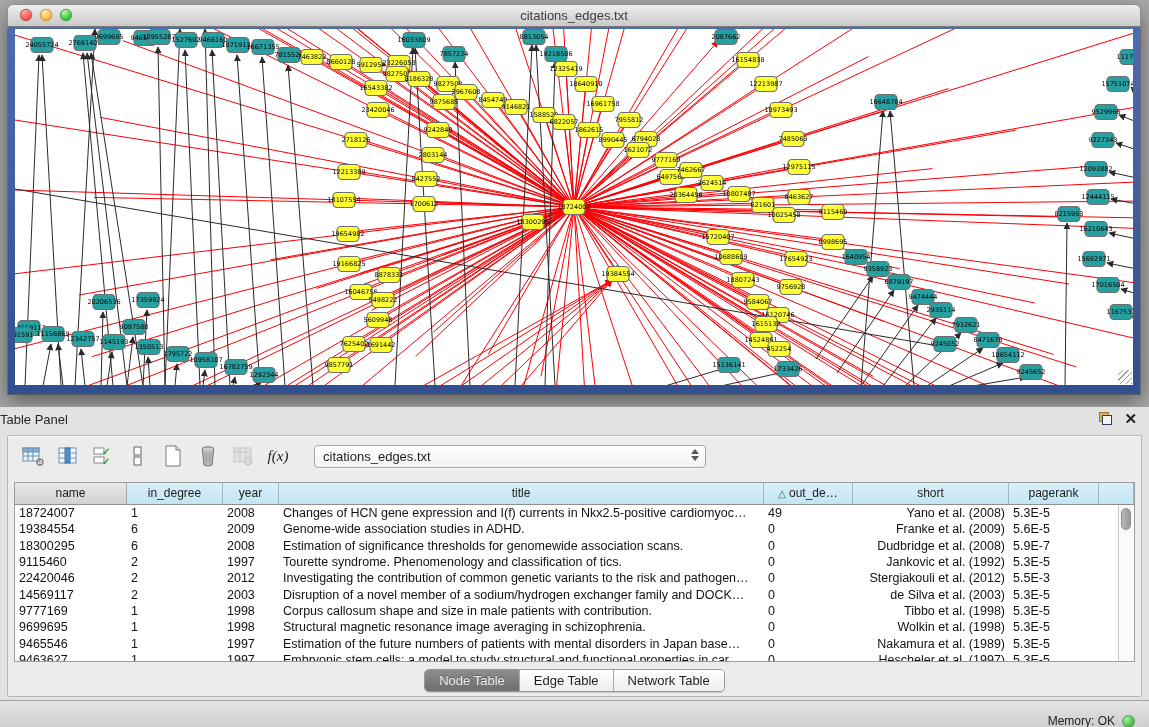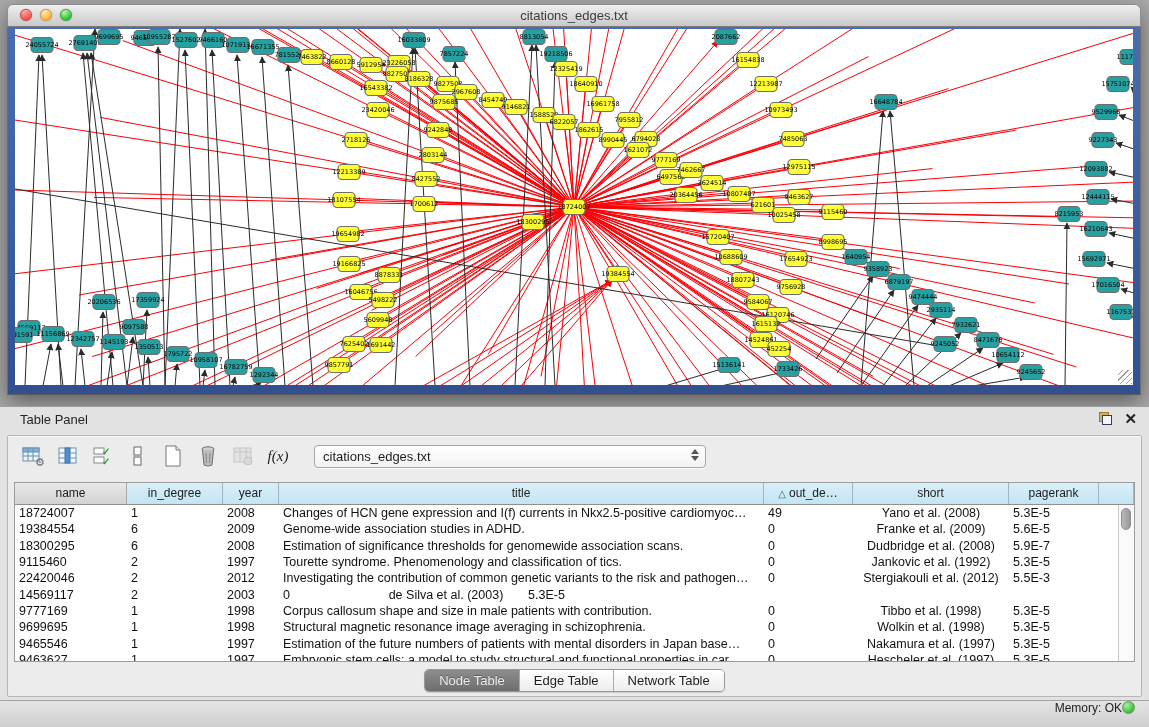--- a/index.html
+++ b/index.html
@@ -12,21 +12,21 @@
   .tl.red{background:radial-gradient(circle at 35% 30%,#ff9a96,#f95a52 60%,#d63e36);border:1px solid #c34640;box-sizing:border-box;}
   .tl.yel{background:radial-gradient(circle at 35% 30%,#ffe9a8,#fdbc40 60%,#e09c1f);border:1px solid #cfa03c;box-sizing:border-box;}
   .tl.grn{background:radial-gradient(circle at 35% 30%,#b9f0a8,#37c83c 60%,#1fa428);border:1px solid #3ca43c;box-sizing:border-box;}
   .wtitle{text-align:center;font-size:13px;line-height:21px;color:#3c3c3c;}
   .gframe{height:368px;background:linear-gradient(#4a6cb0,#32508f);border-left:1px solid #6d6d6d;border-right:1px solid #6d6d6d;border-bottom:1px solid #5a5a5a;padding:2px 7px 9px 7px;box-sizing:border-box;}
   .gcanvas{position:relative;width:100%;height:100%;background:#fff;overflow:hidden;}
   .gcanvas svg{position:absolute;left:0;top:0;}
   .grip{position:absolute;right:1px;bottom:1px;width:14px;height:14px;background:repeating-linear-gradient(135deg,transparent 0 3px,#9a9a9a 3px 4px);}
   
   .tpanel{position:absolute;left:0;top:406px;width:1149px;height:294px;background:#e2e2e2;border-top:1px solid #9c9c9c;}
-  .tpanel-head{height:26px;line-height:26px;font-size:13px;color:#262626;padding:0 20px;position:relative;}
+  .tpanel-head{height:26px;line-height:26px;font-size:13px;color:#262626;padding:0 0;position:relative;}
   .panel-ctls{position:absolute;right:12px;top:5px;display:flex;gap:12px;align-items:center;}
   .float-ic{position:relative;width:13px;height:13px;display:inline-block;}
   .float-ic .sq1{position:absolute;left:0;top:0;width:8px;height:8px;border:1px solid #9a7b2f;background:#cdb36a;}
   .float-ic .sq2{position:absolute;right:0;bottom:0;width:8px;height:8px;border:1px solid #30405c;background:#f4f4f4;}
   .close-ic{font-size:15px;font-weight:bold;color:#222;line-height:13px;cursor:default;}
   .tpanel-body{position:absolute;left:7px;top:28px;right:7px;bottom:4px;background:#ececec;border:1px solid #b6b6b6;border-radius:2px;box-shadow:inset 0 1px 0 #fafafa;}
   .toolbar{height:40px;display:flex;align-items:center;gap:9px;padding:0 12px;}
   .tbico{width:26px;height:26px;display:flex;align-items:center;justify-content:center;border-radius:3px;}
   .tbico svg{display:block;}
   .fx{font-family:"Liberation Serif",serif;font-style:italic;font-size:15px;color:#222;}
@@ -37,32 +37,32 @@
   
   .tablewrap{position:absolute;left:6px;right:6px;top:46px;bottom:34px;background:#fff;border:1px solid #9d9d9d;display:flex;flex-direction:column;overflow:hidden;}
   .thead{display:flex;height:21px;flex:0 0 21px;border-bottom:1px solid #8f8f8f;background:#14532d;}
   .th{font-size:12px;color:#1c1c1c;text-align:center;line-height:21px;border-right:1px solid #9db6c0;box-sizing:border-box;background:linear-gradient(#d9f0fa,#c3e4f2);overflow:hidden;white-space:nowrap;}
   .th.gray{background:linear-gradient(#e8e8e8,#d2d2d2);border-right:1px solid #a8a8a8;}
   .th .sorttri{font-size:10px;color:#2a6b86;margin-right:3px;}
   .tbodyzone{display:flex;flex:1;min-height:0;}
   .tbody{flex:1;overflow:hidden;}
   .tr{display:flex;height:16.3px;align-items:center;}
   .td{font-size:12.5px;color:#111;white-space:nowrap;overflow:hidden;box-sizing:border-box;padding:0 4px;}
-  .td.center{text-align:center;}
+  .td.center{text-align:right;}
   .vscroll{flex:0 0 15px;background:#fafafa;border-left:1px solid #c9c9c9;position:relative;}
   .vscroll .thumb{position:absolute;left:2px;top:3px;width:10px;height:22px;border-radius:6px;background:linear-gradient(90deg,#b9b9b9,#989898);border:1px solid #8e8e8e;box-sizing:border-box;}
   
   .tabsrow{position:absolute;left:0;right:0;bottom:5px;height:22px;display:flex;justify-content:center;}
   .seg{display:flex;height:21px;border:1px solid #979797;border-radius:5px;overflow:hidden;background:#fff;box-shadow:0 1px 1px rgba(0,0,0,.15);}
   .seg .segbtn{font-size:13px;line-height:21px;padding:0 14px;color:#1e1e1e;background:linear-gradient(#ffffff,#ededed);border-right:1px solid #a9a9a9;cursor:default;}
   .seg .segbtn:last-child{border-right:none;}
   .seg .segbtn.active{background:linear-gradient(#8d8d8d,#6e6e6e);color:#efefef;text-shadow:0 -1px 0 rgba(0,0,0,.3);}
   
   .statusbar{position:absolute;left:0;bottom:0;width:100%;height:27px;background:linear-gradient(#e4e4e4,#cfcfcf);border-top:1px solid #a3a3a3;box-sizing:border-box;}
-  .memwrap{position:absolute;right:14px;top:0;height:27px;display:flex;align-items:flex-start;font-size:12px;color:#222;}
+  .memwrap{position:absolute;right:14px;top:0;height:27px;display:flex;align-items:flex-end;gap:7px;font-size:12px;color:#222;}
   .memdot{width:13px;height:13px;border-radius:50%;background:radial-gradient(circle at 35% 30%,#a8f0a0,#46c846 60%,#2f9e2f);border:1px solid #6f8f6f;box-sizing:border-box;}
   .node-label{font-family:"DejaVu Sans",sans-serif;font-size:6.5px;fill:#000;text-anchor:middle;}
 </style>
 </head>
 <body>
 
 <div class="gwin">
   <div class="titlebar">
     <div class="lights">
       <span class="tl red"></span>
@@ -934,20 +934,21 @@
               <div class="td" style="width: 56px;">2012</div>
               <div class="td" style="width: 485px;">Investigating the contribution of common genetic variants to the risk and pathogen…</div>
               <div class="td" style="width: 89px;">0</div>
               <div class="td center" style="width: 156px;">Stergiakouli et al. (2012)</div>
               <div class="td" style="width: 90px;">5.5E-3</div>
             </div>
             <div class="tr">
               <div class="td" style="width: 112px;">14569117</div>
               <div class="td" style="width: 96px;">2</div>
               <div class="td" style="width: 56px;">2003</div>
+              <div class="td" style="width: 485px;">Disruption of a novel member of a sodium/hydrogen exchanger family and DOCK…</div>
               <div class="td" style="width: 89px;">0</div>
               <div class="td center" style="width: 156px;">de Silva et al. (2003)</div>
               <div class="td" style="width: 90px;">5.3E-5</div>
             </div>
             <div class="tr">
               <div class="td" style="width: 112px;">9777169</div>
               <div class="td" style="width: 96px;">1</div>
               <div class="td" style="width: 56px;">1998</div>
               <div class="td" style="width: 485px;">Corpus callosum shape and size in male patients with contribution.</div>
               <div class="td" style="width: 89px;">0</div>
@@ -962,21 +963,21 @@
               <div class="td" style="width: 89px;">0</div>
               <div class="td center" style="width: 156px;">Wolkin et al. (1998)</div>
               <div class="td" style="width: 90px;">5.3E-5</div>
             </div>
             <div class="tr">
               <div class="td" style="width: 112px;">9465546</div>
               <div class="td" style="width: 96px;">1</div>
               <div class="td" style="width: 56px;">1997</div>
               <div class="td" style="width: 485px;">Estimation of the future numbers of patients with mental disorders in Japan base…</div>
               <div class="td" style="width: 89px;">0</div>
-              <div class="td center" style="width: 156px;">Nakamura et al. (1997)</div>
+              <div class="td center" style="width: 156px;">Nakamura et al. (1989)</div>
               <div class="td" style="width: 90px;">5.3E-5</div>
             </div>
             <div class="tr">
               <div class="td" style="width: 112px;">9463627</div>
               <div class="td" style="width: 96px;">1</div>
               <div class="td" style="width: 56px;">1997</div>
               <div class="td" style="width: 485px;">Embryonic stem cells: a model to study structural and functional properties in car…</div>
               <div class="td" style="width: 89px;">0</div>
               <div class="td center" style="width: 156px;">Hescheler et al. (1997)</div>
               <div class="td" style="width: 90px;">5.3E-5</div>

